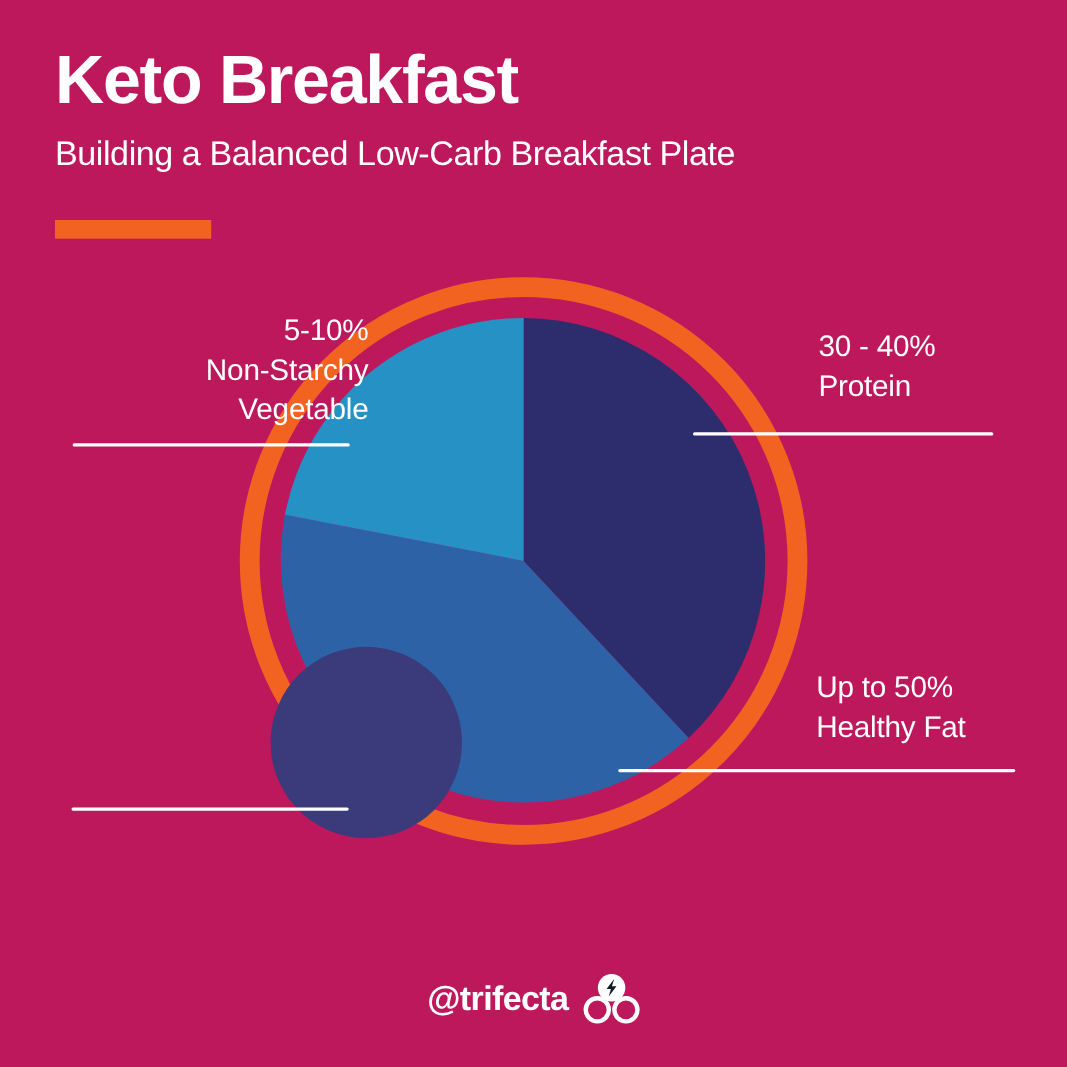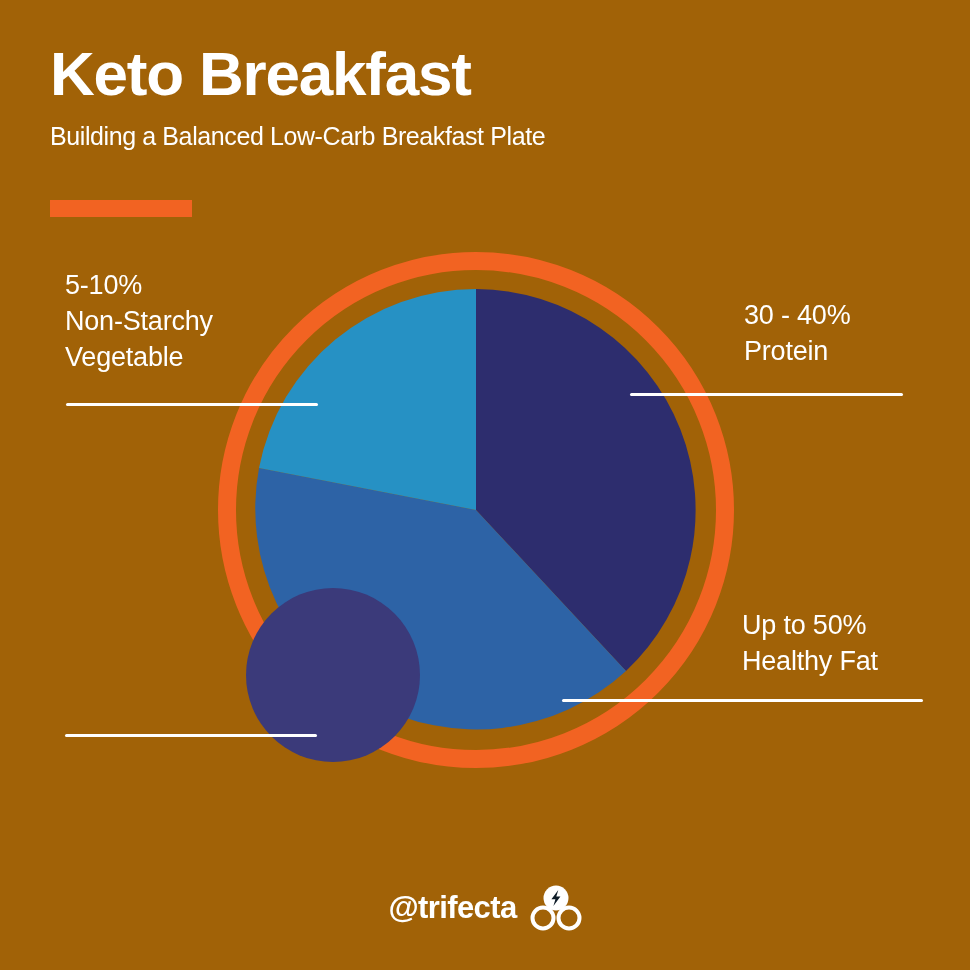--- a/index.html
+++ b/index.html
@@ -5,21 +5,21 @@
 <style>
   html, body {
     margin: 0;
     padding: 0;
     background: #0e1c28;
   }
   #canvas {
     position: relative;
     width: 970px;
     height: 970px;
-    background: #a16207;
+    background: #be185d;
     overflow: hidden;
     font-family: "Liberation Sans", sans-serif;
     -webkit-font-smoothing: antialiased;
   }
 
   
   #header {
     position: absolute;
     left: 50px;
     top: 42px;
@@ -28,21 +28,21 @@
   #title {
     font-size: 62px;
     font-weight: bold;
     color: #ffffff;
     letter-spacing: -1.2px;
     line-height: 1.02;
     margin: 0;
     white-space: nowrap;
   }
   #subtitle {
-    font-size: 25px;
+    font-size: 31px;
     font-weight: normal;
     color: #ffffff;
     letter-spacing: -0.4px;
     line-height: 1.1;
     margin: 18px 0 0 0;
     white-space: nowrap;
   }
   #accent-bar {
     position: absolute;
     left: 50px;
@@ -67,21 +67,21 @@
 
   
   .callout {
     position: absolute;
     color: #ffffff;
     font-size: 27px;
     line-height: 1.33;
     letter-spacing: -0.2px;
     white-space: pre-line;
   }
-  .callout.left  { text-align: left; }
+  .callout.left  { text-align: right; margin-top: 15px; }
   .callout.right { text-align: left; }
 
   .rule {
     position: absolute;
     height: 3px;
     background: #ffffff;
     border-radius: 2px;
   }
 
   #label-vegetable { left: 65px;  top: 268px; width: 270px; }

